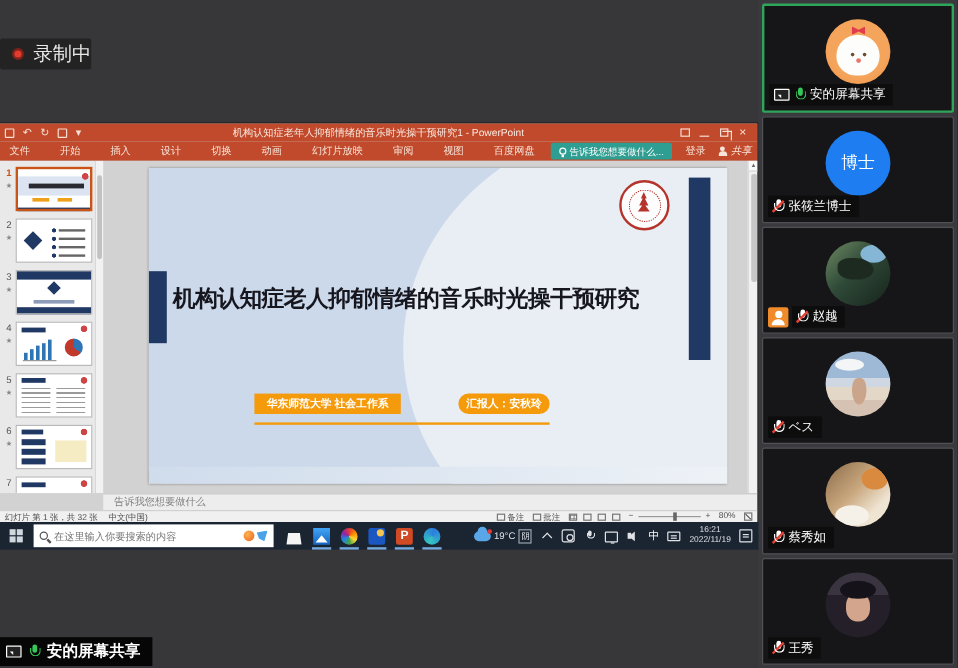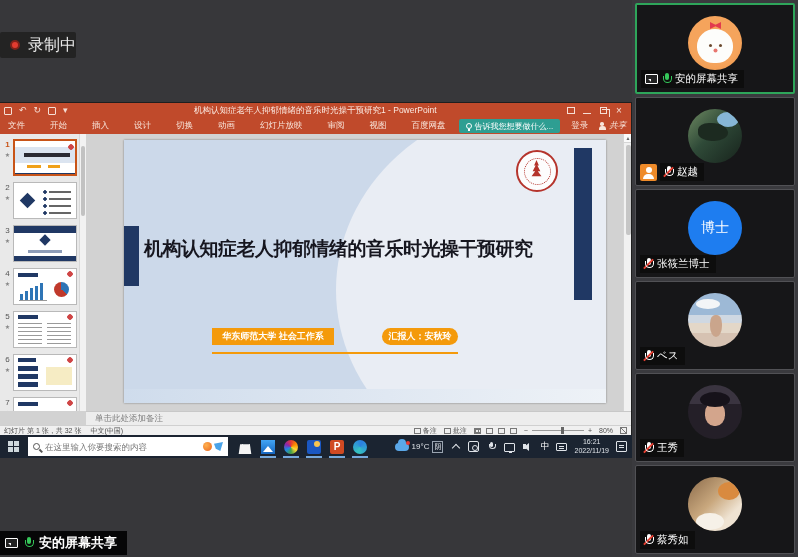--- a/index.html
+++ b/index.html
@@ -465,21 +465,21 @@
           <div class="orange-box org-box">华东师范大学 社会工作系</div>
           <div class="orange-box reporter-box">汇报人：安秋玲</div>
           <div class="orange-line"></div>
         </div>
       </div>
       <div class="edit-scroll">
         <span class="up">▲</span>
       </div>
     </div>
 
-    <div class="notes-bar">单击此处添加备注</div>
+    <div class="notes-bar">告诉我您想要做什么</div>
 
     <div class="status-bar">
       <span>幻灯片 第 1 张，共 32 张</span>
       <span>中文(中国)</span>
       <span class="sb-right">
         <span style="display:flex;gap:2px;align-items:center;">
           <span class="sb-ico"></span>
           <span>备注</span>
         </span>
         <span style="display:flex;gap:2px;align-items:center;">
@@ -558,78 +558,78 @@
     <div class="tile-bottom">
 
       <span class="name-chip">
         <span class="shicon"></span>
         <span class="mic on"></span>
         <span>安的屏幕共享</span>
       </span>
     </div>
   </div>
       <div class="tile">
+    <div class="avatar av-text">博士</div>
+    <div class="tile-bottom">
+
+      <span class="name-chip">
+
+        <span class="mic muted">
+              <i class="slash"></i>
+            </span>
+        <span>张筱兰博士</span>
+      </span>
+    </div>
+  </div>
+      <div class="tile">
     <div class="avatar av-dino"></div>
     <div class="tile-bottom">
       <span class="hostb"></span>
       <span class="name-chip">
 
         <span class="mic muted">
               <i class="slash"></i>
             </span>
         <span>赵越</span>
       </span>
     </div>
   </div>
       <div class="tile">
-    <div class="avatar av-text">博士</div>
-    <div class="tile-bottom">
-
-      <span class="name-chip">
-
-        <span class="mic muted">
-              <i class="slash"></i>
-            </span>
-        <span>张筱兰博士</span>
-      </span>
-    </div>
-  </div>
-      <div class="tile">
     <div class="avatar av-sky"></div>
     <div class="tile-bottom">
 
       <span class="name-chip">
 
         <span class="mic muted">
               <i class="slash"></i>
             </span>
         <span>ベス</span>
       </span>
     </div>
   </div>
       <div class="tile">
+    <div class="avatar av-cat"></div>
+    <div class="tile-bottom">
+
+      <span class="name-chip">
+
+        <span class="mic muted">
+              <i class="slash"></i>
+            </span>
+        <span>蔡秀如</span>
+      </span>
+    </div>
+  </div>
+      <div class="tile">
     <div class="avatar av-girl"></div>
     <div class="tile-bottom">
 
       <span class="name-chip">
 
         <span class="mic muted">
               <i class="slash"></i>
             </span>
         <span>王秀</span>
       </span>
     </div>
   </div>
-      <div class="tile">
-    <div class="avatar av-cat"></div>
-    <div class="tile-bottom">
-
-      <span class="name-chip">
-
-        <span class="mic muted">
-              <i class="slash"></i>
-            </span>
-        <span>蔡秀如</span>
-      </span>
-    </div>
-  </div>
     </div>
 </div>
 
 </body></html>

